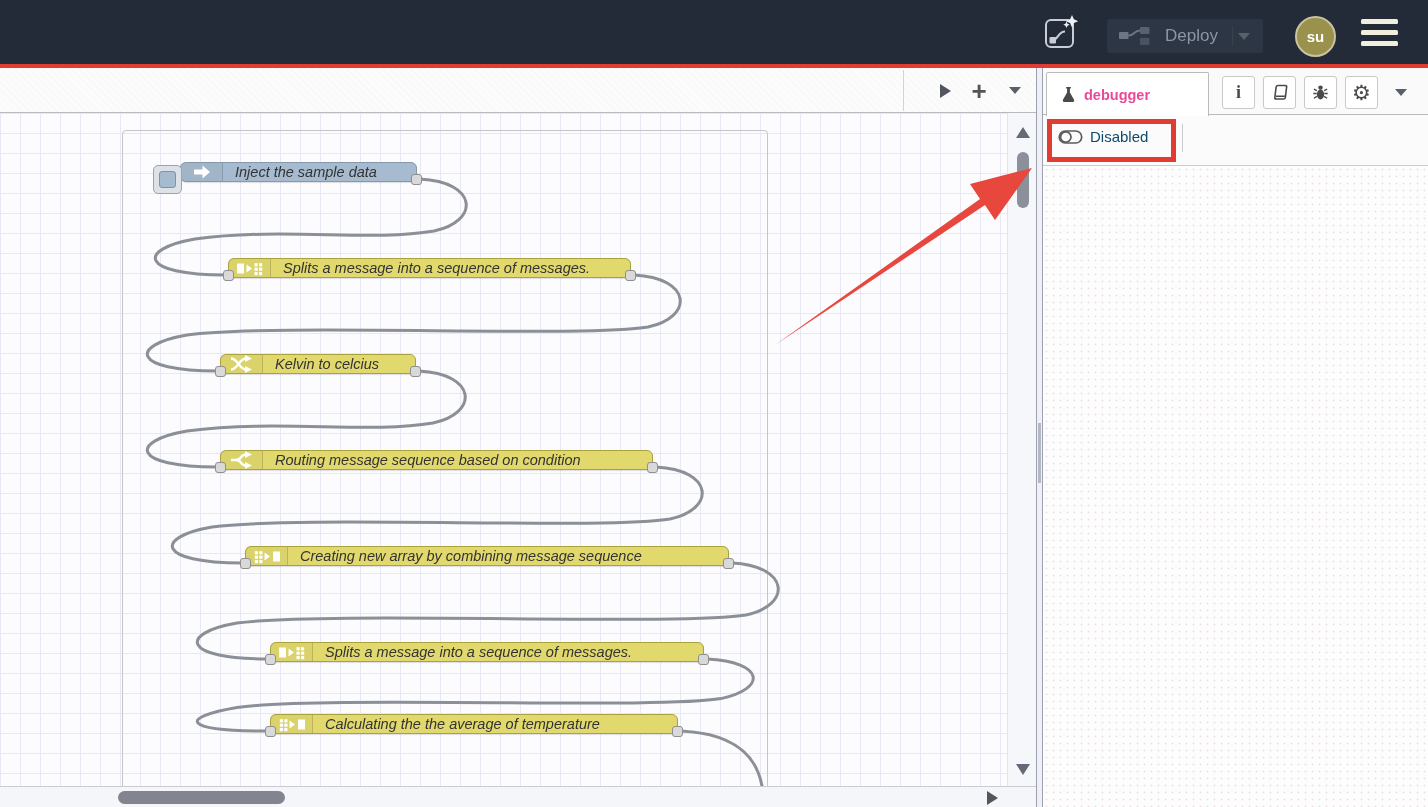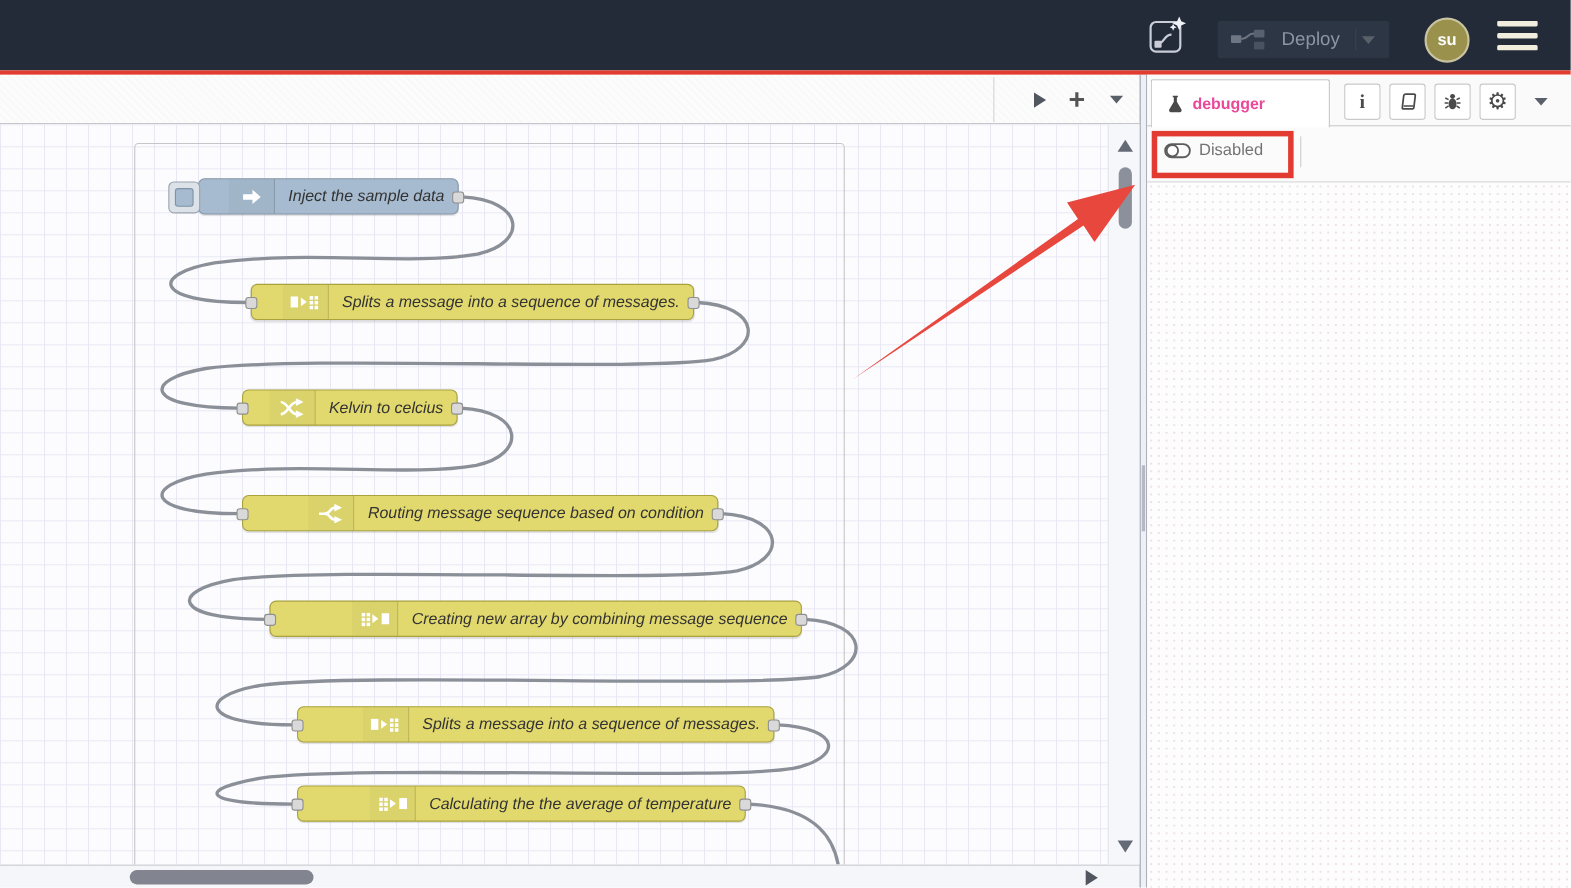--- a/index.html
+++ b/index.html
@@ -40,22 +40,22 @@
   .canvas { position:absolute; left:0; top:45px; width:1036px; height:673px; overflow:hidden;
     background-color:#fcfcfe;
     background-image:linear-gradient(to right,#e7e8f4 1px,transparent 1px),
                      linear-gradient(to bottom,#e7e8f4 1px,transparent 1px);
     background-size:20px 20px; }
   .node-group { position:absolute; border:1px solid #c6c6c9; border-radius:4px; z-index:1; }
   #wires-svg { position:absolute; left:0; top:0; z-index:2; }
   #arrow-svg { position:absolute; left:0; top:0; z-index:6; pointer-events:none; }
   #nodes-layer { position:absolute; left:0; top:0; width:100%; height:100%; z-index:3; }
 
-  .fnode { position:absolute; height:33px; border:1px solid #999; border-radius:6px;
-    display:flex; align-items:center; box-shadow:0 1px 1px rgba(0,0,0,0.12); cursor:pointer;justify-content:flex-end; }
+  .fnode { position:absolute; height:20px; border:1px solid #999; border-radius:6px;
+    display:flex; align-items:center; box-shadow:0 1px 1px rgba(0,0,0,0.12); cursor:pointer; }
   .n-icon { width:42px; height:100%; border-right:1px solid rgba(0,0,0,0.14);
     display:flex; align-items:center; justify-content:center; background:rgba(0,0,0,0.03); }
   .n-label { font-style:italic; font-size:14.5px; color:#333; white-space:nowrap;
     padding:0 12px; }
   .port { position:absolute; width:11px; height:11px; background:#d9d9d9;
     border:1px solid #8f8f8f; border-radius:3px; top:11px; cursor:crosshair; }
   .port-in { left:-6px; } .port-out { right:-6px; }
   .inj-btn { position:absolute; left:-28px; top:2px; width:29px; height:29px;
     background:#dde2e8; border:1px solid #98a4af; border-radius:5px; cursor:pointer;
     display:flex; align-items:center; justify-content:center; }
@@ -90,21 +90,21 @@
     background:#fff; border:1px solid #bbb; border-bottom:none; border-radius:2px 2px 0 0;
     display:flex; align-items:center; gap:8px; padding-left:14px; z-index:2; cursor:default; }
   .side-tab-label { font-weight:bold; font-size:14.5px; color:#ec4899; }
   .tool-btn { position:absolute; top:8px; width:33px; height:33px; background:#fff;
     border:1px solid #c9c9c9; border-radius:3px; display:flex; align-items:center;
     justify-content:center; color:#4a4a4a; cursor:pointer; }
   .side-collapse { position:absolute; top:16px; left:347px; width:22px; height:16px;
     display:flex; align-items:center; justify-content:center; cursor:pointer; }
   .side-toolbar { position:relative; height:51px; background:#fbfbfb; border-bottom:1px solid #ccc; }
   .toggle-btn { position:absolute; left:15px; top:13px; display:flex; align-items:center;
-    gap:7px; font-size:15px; color:#737373; cursor:pointer; }
+    gap:7px; font-size:15px; color:#0c4a6e; cursor:pointer; }
   .toolbar-sep { position:absolute; left:139px; top:9px; width:1px; height:28px; background:#ccc; }
   .ann-box { position:absolute; left:4px; top:4px; width:129px; height:43px;
     border:5px solid #e23b32; z-index:5; pointer-events:none; }
   .side-content { position:relative; height:641px; background-color:#fdfdfd;
     background-image:radial-gradient(#ece1e3 0.9px, transparent 1.1px);
     background-size:7px 7px; }
 
   .glyph { line-height:1; }
   svg { display:block; }
 </style>

